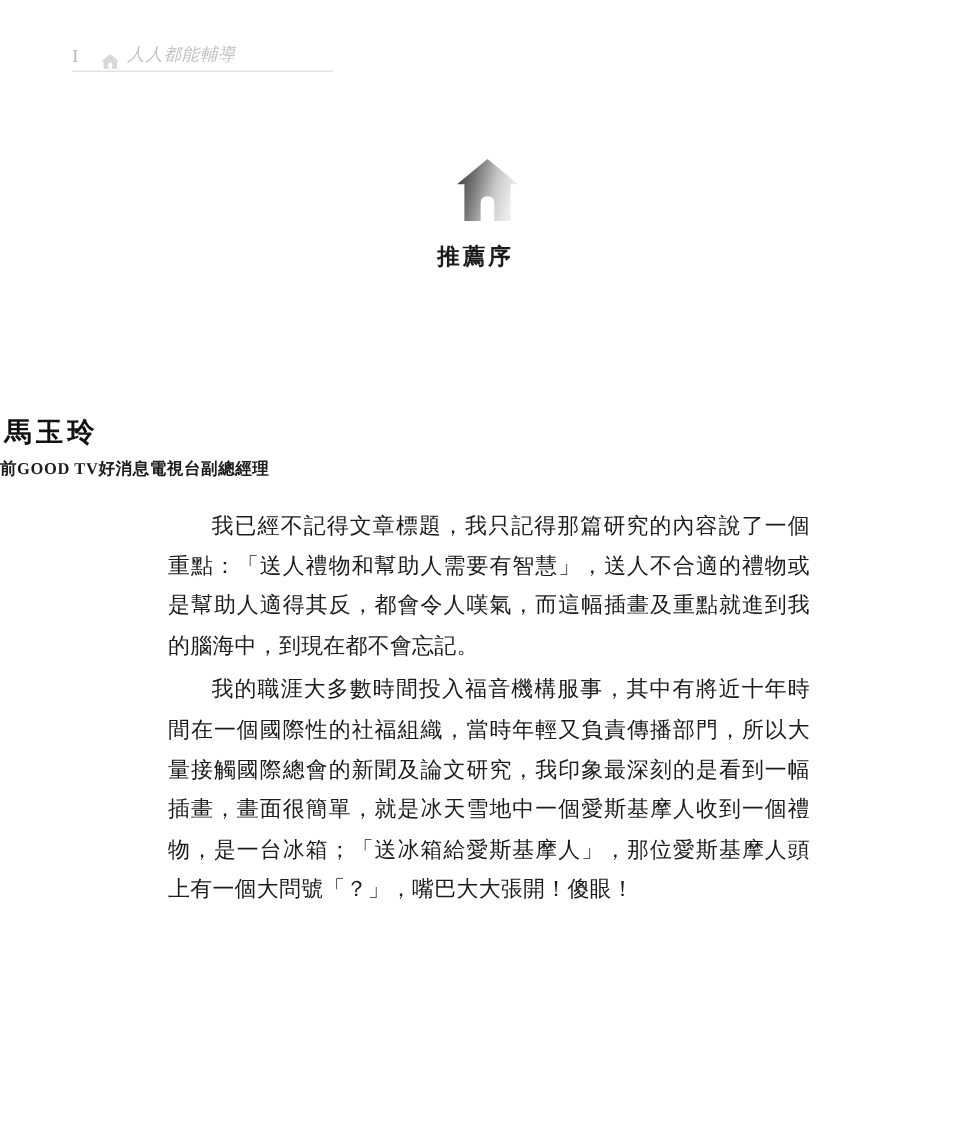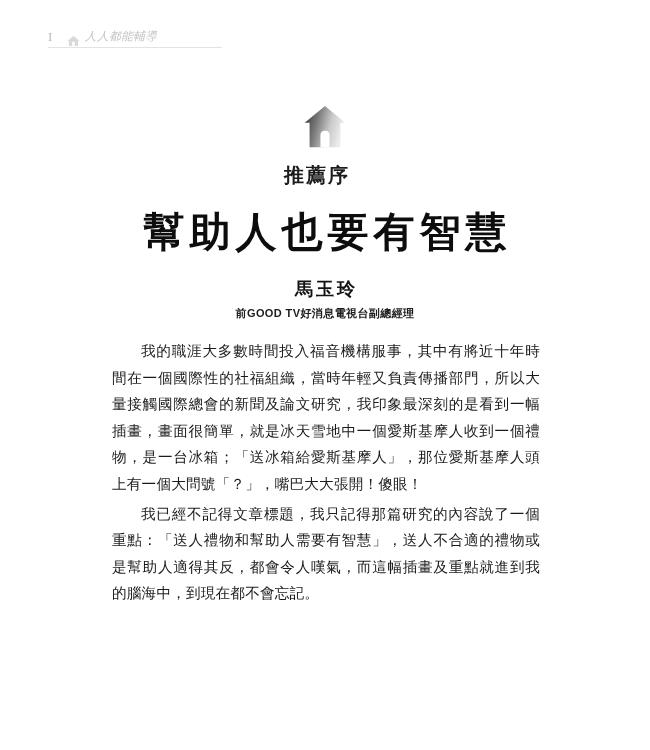--- a/index.html
+++ b/index.html
@@ -72,21 +72,21 @@
   }
   .crest {
     width: 42px;
     height: 44px;
     margin: 0 auto 14px auto;
     display: block;
   }
   .kicker {
     font-family: Liberation Serif, serif;
     font-weight: bold;
-    font-size: 20px;
+    font-size: 15px;
     letter-spacing: 2px;
     color: #1b1b1b;
     margin: 0 16px 20px 0;
     line-height: 1.2;
   }
   .main-title {
     font-family: "DejaVu Serif", "Liberation Serif", serif;
     font-weight: bold;
     font-size: 41px;
     letter-spacing: 5px;
@@ -95,34 +95,34 @@
     line-height: 1.25;
     text-indent: 5px;
   }
 
   
   .byline {
     position: absolute;
     top: 278px;
     left: 0;
     width: 650px;
-    text-align: center;
+    text-align: left;
   }
   .byline-name {
     font-family: "DejaVu Serif", "Liberation Serif", serif;
     font-weight: bold;
     font-size: 18px;
     letter-spacing: 3px;
     color: #121212;
     margin: 0 0 7px 0;
     line-height: 1.2;
     text-indent: 3px;
   }
   .byline-role {
-    font-family: Liberation Sans, sans-serif;
+    font-family: Liberation Serif, serif;
     font-weight: bold;
     font-size: 11px;
     letter-spacing: 0.4px;
     color: #1c1c1c;
     margin: 0;
     line-height: 1.2;
   }
 
   
   .body-copy {
@@ -171,24 +171,23 @@
           <stop offset="70%" stop-color="#c9c9c9"></stop>
           <stop offset="100%" stop-color="#ededed"></stop>
         </linearGradient>
       </defs>
       <path d="M30 1 L59 25 L52 25 L52 60 L8 60 L8 25 L1 25 Z" fill="url(#crestGrad)"></path>
       <path d="M23.5 60 L23.5 43 Q23.5 36.5 30 36.5 Q36.5 36.5 36.5 43 L36.5 60 Z" fill="#ffffff"></path>
     </svg>
   </span>
 
   <p class="kicker">推薦序</p>
-  <h1 class="main-title">幫助人也要有智慧</h1>
 </div>
 
 <div class="byline">
   <p class="byline-name">馬玉玲</p>
   <p class="byline-role">前GOOD TV好消息電視台副總經理</p>
 </div>
 
 <div class="body-copy">
+  <p class="para">我已經不記得文章標題，我只記得那篇研究的內容說了一個重點：「送人禮物和幫助人需要有智慧」，送人不合適的禮物或是幫助人適得其反，都會令人嘆氣，而這幅插畫及重點就進到我的腦海中，到現在都不會忘記。</p>
   <p class="para">我的職涯大多數時間投入福音機構服事，其中有將近十年時間在一個國際性的社福組織，當時年輕又負責傳播部門，所以大量接觸國際總會的新聞及論文研究，我印象最深刻的是看到一幅插畫，畫面很簡單，就是冰天雪地中一個愛斯基摩人收到一個禮物，是一台冰箱；「送冰箱給愛斯基摩人」，那位愛斯基摩人頭上有一個大問號「？」，嘴巴大大張開！傻眼！</p>
-  <p class="para">我已經不記得文章標題，我只記得那篇研究的內容說了一個重點：「送人禮物和幫助人需要有智慧」，送人不合適的禮物或是幫助人適得其反，都會令人嘆氣，而這幅插畫及重點就進到我的腦海中，到現在都不會忘記。</p>
 </div>
 
 </body></html>

